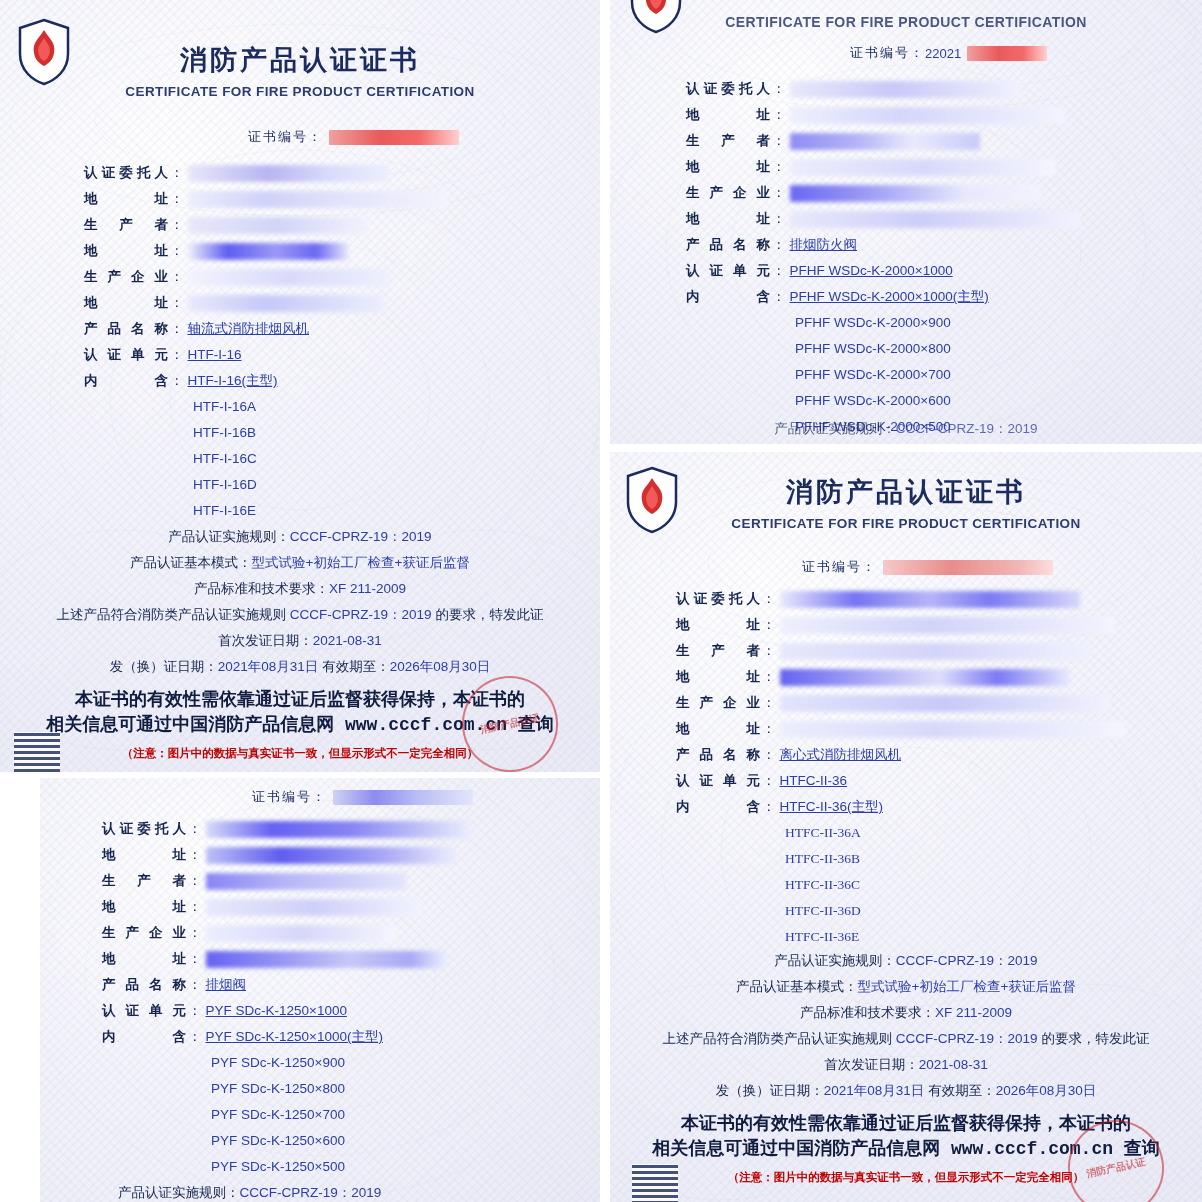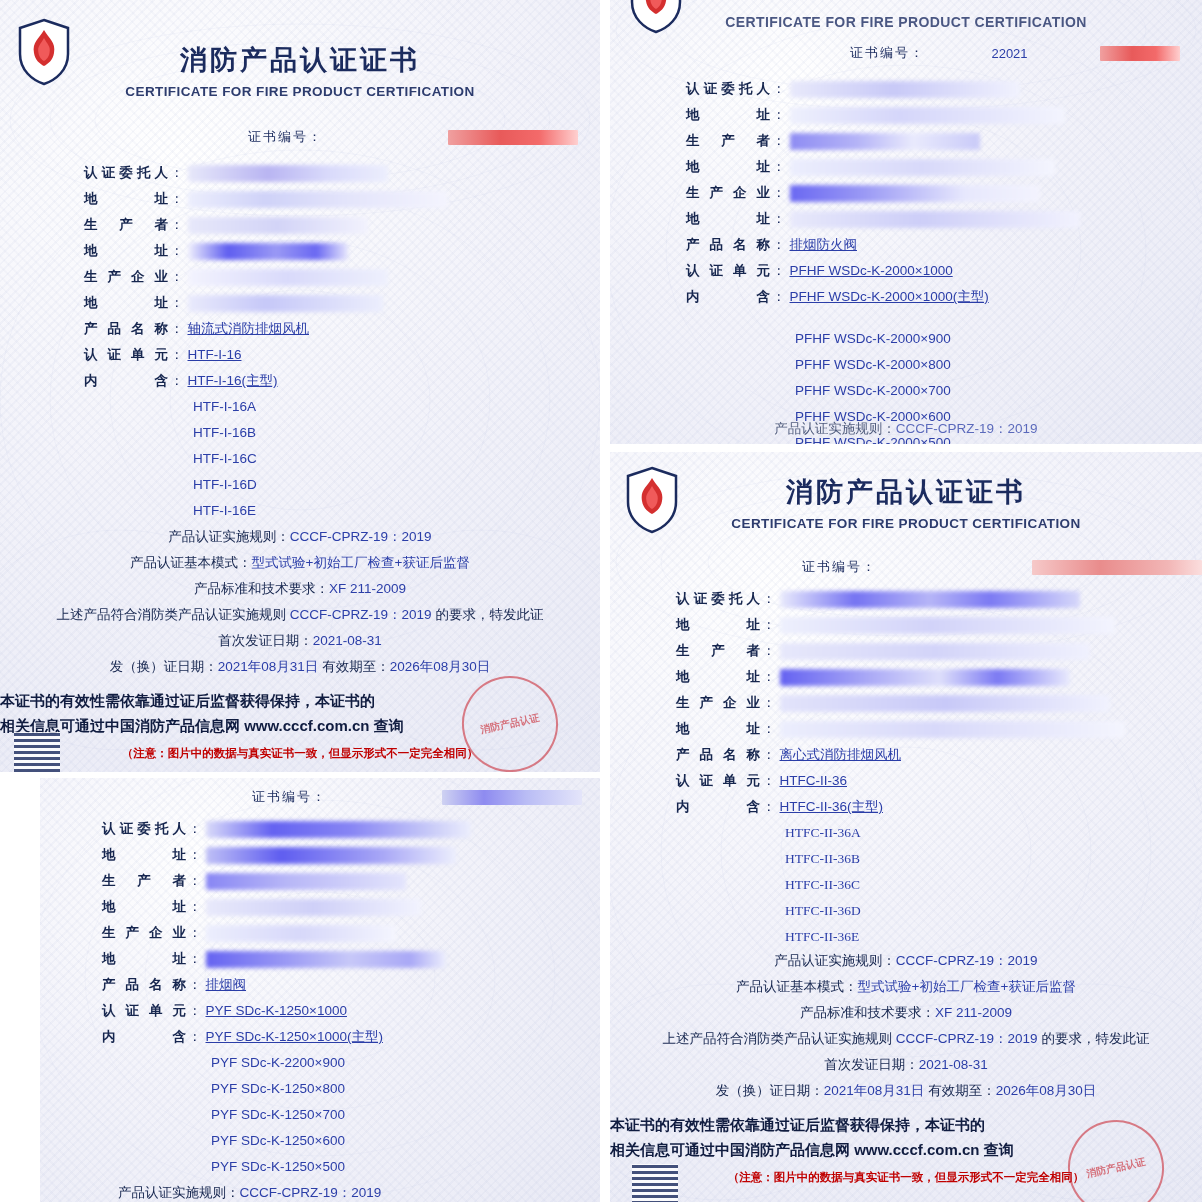--- a/index.html
+++ b/index.html
@@ -45,21 +45,21 @@
     text-align: center;
     font-size: 13.5px;
     font-weight: bold;
     color: #2d3c6e;
     letter-spacing: .4px;
     margin-top: 6px;
   }
   .cert-no-row {
     display: flex;
     align-items: center;
-    justify-content: space-between;
+    justify-content: flex-start;
     font-size: 13px;
     color: #1b2b5e;
   }
   .cert-no-label { letter-spacing: 2px; }
   .redact {
     display: inline-block;
     height: 15px;
     margin-left: 6px;
     background: linear-gradient(90deg,#f0a0a0 0%, #e85a5a 40%, #f36a6a 70%, #ffd0d0 100%);
     border-radius: 1px;
@@ -103,25 +103,26 @@
     color: #2b3ea8;
   }
   .note-line {
     font-size: 13.5px;
     line-height: 26px;
     color: #16264f;
     text-align: center;
   }
   .note-line .hl { color: #2b3ea8; }
   .bold-para {
-    font-size: 15px;
+    font-size: 18px;
     font-weight: bold;
     line-height: 25px;
     color: #101c40;
-    text-align: left;
+    text-align: center;
+    font-family: Liberation Mono, monospace;
   }
   .warn {
     font-size: 11.5px;
     font-weight: bold;
     color: #c00000;
     text-align: center;
   }
   
   .emblem {
     position: absolute;
@@ -353,21 +354,21 @@
       <div class="row">
         <span class="lbl" style="width:84px">认证单元</span>
           <span class="colon">：</span>
         <span class="val">PFHF WSDc-K-2000×1000</span>
       </div>
       <div class="row">
         <span class="lbl" style="width:84px">内含</span>
           <span class="colon">：</span>
         <span class="val">PFHF WSDc-K-2000×1000(主型)</span>
       </div>
-      <div class="sub-list" style="padding-left:109px;margin-top:16px;">
+      <div class="sub-list" style="padding-left:109px;">
         <div class="sub">PFHF WSDc-K-2000×900</div>
         <div class="sub">PFHF WSDc-K-2000×800</div>
         <div class="sub">PFHF WSDc-K-2000×700</div>
         <div class="sub">PFHF WSDc-K-2000×600</div>
         <div class="sub">PFHF WSDc-K-2000×500</div>
       </div>
     </div>
 
     <div class="note-line" style="position:absolute;left:0;right:0;bottom:2px;opacity:.75;">
       <span>产品认证实施规则：</span><span class="hl">CCCF-CPRZ-19：2019</span>
@@ -429,21 +430,21 @@
         <span class="lbl" style="width:84px">认证单元</span>
           <span class="colon">：</span>
         <span class="val">PYF SDc-K-1250×1000</span>
       </div>
       <div class="row">
         <span class="lbl" style="width:84px">内含</span>
           <span class="colon">：</span>
         <span class="val">PYF SDc-K-1250×1000(主型)</span>
       </div>
       <div class="sub-list" style="padding-left:109px;">
-        <div class="sub">PYF SDc-K-2200×900</div>
+        <div class="sub">PYF SDc-K-1250×900</div>
         <div class="sub">PYF SDc-K-1250×800</div>
         <div class="sub">PYF SDc-K-1250×700</div>
         <div class="sub">PYF SDc-K-1250×600</div>
         <div class="sub">PYF SDc-K-1250×500</div>
       </div>
       <div class="note-line" style="text-align:left;padding-left:16px;">
         <span>产品认证实施规则：</span><span class="hl">CCCF-CPRZ-19：2019</span>
       </div>
 
     </div>

